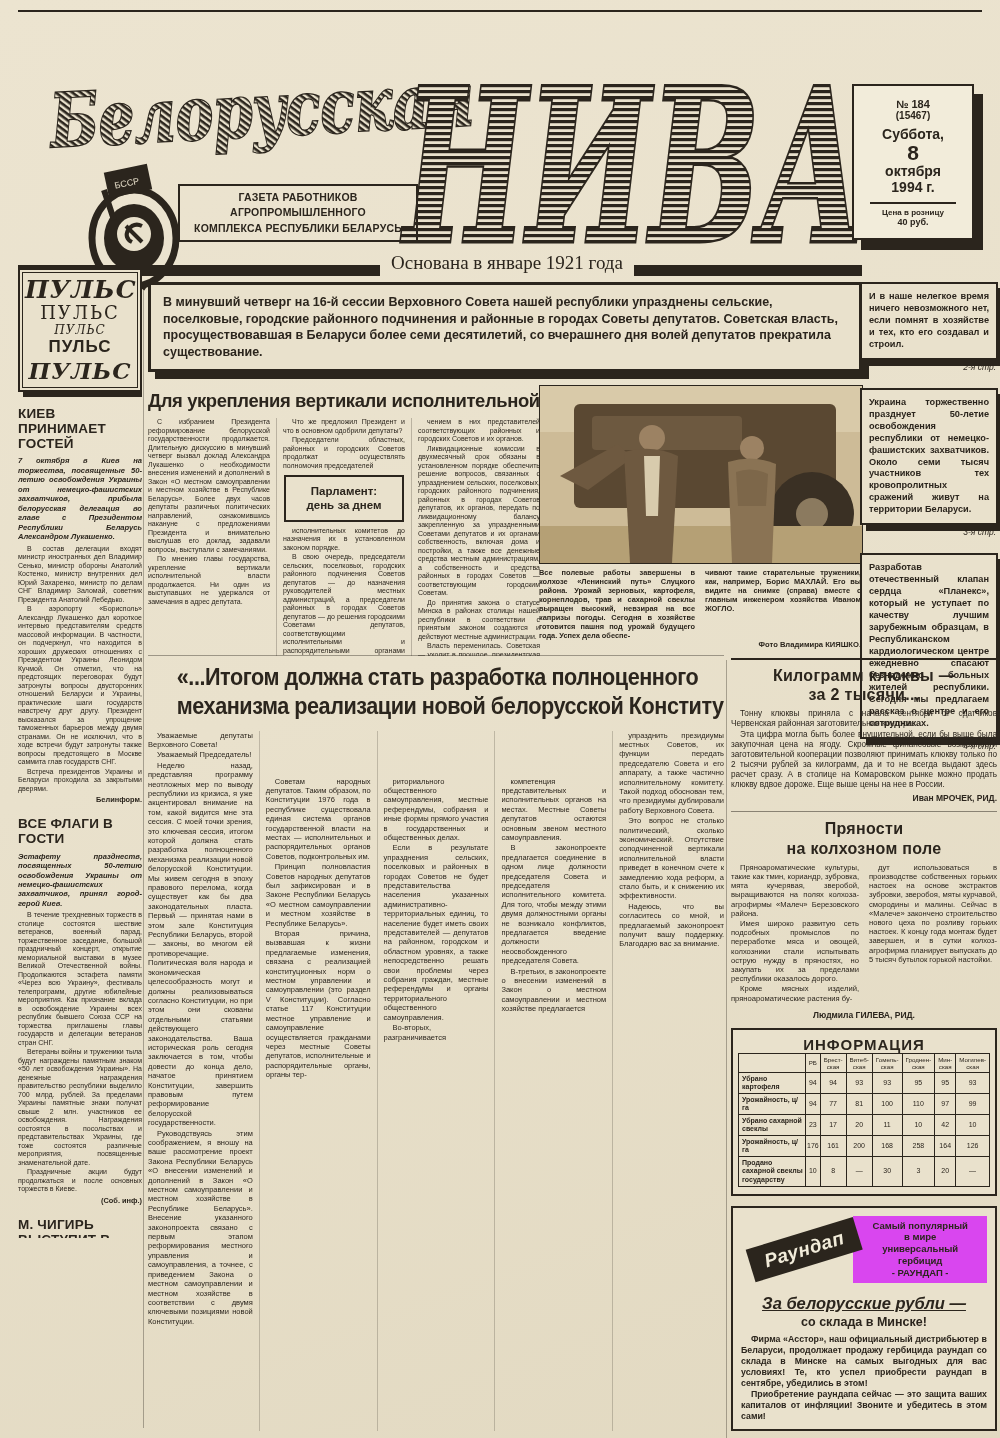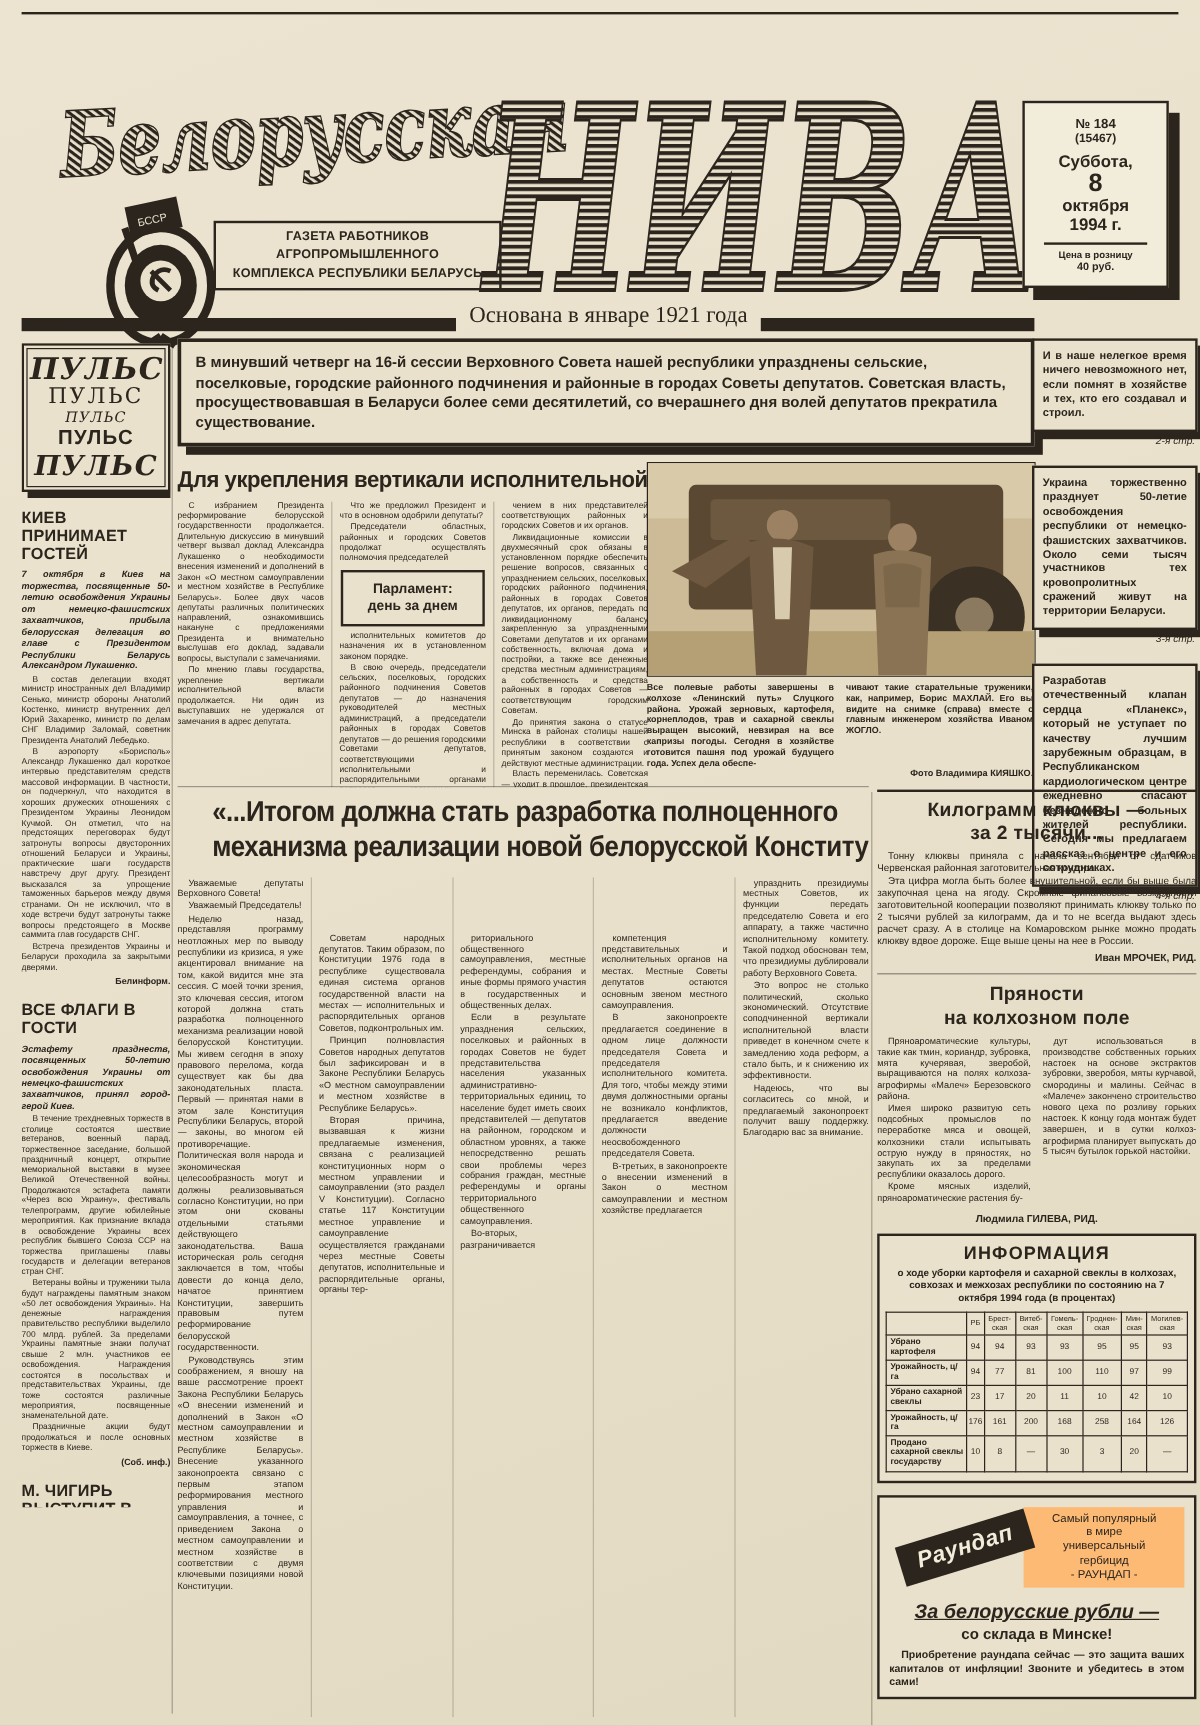--- a/index.html
+++ b/index.html
@@ -46,21 +46,21 @@
   .date-box .price-l{font-size:8px;}
   .date-box .price{font-size:9px;}
   .founded-bar-l{left:18px;top:265px;width:362px;height:11px;}
   .founded-bar-r{left:634px;top:265px;width:228px;height:11px;}
   .founded{
     left:382px;top:252px;width:250px;text-align:center;
     font-family:"Liberation Serif",serif;font-weight:normal;font-size:19px;
   }
 
   
-  .left-rail{left:18px;top:286px;width:124px;height:970px;overflow:hidden;}
+  .left-rail{left:18px;top:268px;width:124px;height:970px;overflow:hidden;}
   .pulse-box{border:2px solid var(--ink);box-shadow:5px 5px 0 var(--ink);margin-bottom:14px;background:var(--paper);}
   .pulse-in{border:1px solid var(--ink);margin:2px;padding:4px 2px;text-align:center;
     font-family:"DejaVu Serif",serif;}
   .pulse0{font-size:25px;font-style:italic;font-weight:bold;letter-spacing:1px;line-height:1.05;}
   .pulse1{font-size:18px;letter-spacing:2px;line-height:1.1;}
   .pulse2{font-size:12px;font-style:italic;letter-spacing:1px;line-height:1.2;}
   .pulse3{font-size:17px;font-weight:bold;font-family:"Liberation Sans",sans-serif;letter-spacing:1px;line-height:1.2;}
   .pulse4{font-size:23px;font-style:italic;font-weight:bold;letter-spacing:1px;line-height:1.1;}
   .rail-art{margin-bottom:12px;}
   .rail-head{font-weight:bold;font-size:13.5px;line-height:1.12;margin:2px 0 5px 0;letter-spacing:.2px;}
@@ -124,22 +124,22 @@
   table.itab{border-collapse:collapse;width:100%;}
   .itab td{border:1px solid var(--ink);font-size:7px;line-height:1.15;padding:2px 1px;text-align:center;vertical-align:middle;}
   .itab .t-label{text-align:left;font-weight:bold;width:62px;padding-left:3px;}
   .itab .t-head{font-size:6.2px;font-weight:normal;}
 
   .ad-box{border:2px solid var(--ink);padding:8px 8px 7px;background:var(--paper);}
   .ad-top{display:flex;align-items:flex-start;height:72px;}
   .ribbon{width:118px;height:34px;background:var(--ink);color:#f2ecda;transform:rotate(-17deg) translate(2px,18px);
     display:flex;align-items:center;justify-content:center;
     font-weight:bold;font-style:italic;font-size:19px;letter-spacing:.5px;}
-  .herb-panel{margin-left:auto;width:132px;background:#fdba74;padding:4px 4px;text-align:center;
-    font-weight:normal;font-size:9.5px;line-height:1.25;}
+  .herb-panel{margin-left:auto;width:132px;background:#d946ef;padding:4px 4px;text-align:center;
+    font-weight:bold;font-size:9.5px;line-height:1.25;}
   .ad-h1{font-weight:bold;font-style:italic;font-size:16.5px;text-align:center;text-decoration:underline;margin-top:6px;}
   .ad-h2{font-weight:bold;font-size:12.5px;text-align:center;margin:2px 0 5px;}
   .ad-body{font-weight:bold;font-size:8.8px;line-height:11px;text-align:justify;}
   .ad-body .para{text-indent:10px;margin:0;}
 </style>
 </head>
 <body>
 
 <div class="page">
 
@@ -368,21 +368,20 @@
           </div>
         <div class="spcol">
             <p class="para">дут использоваться в производстве собственных горьких настоек на основе экстрактов зубровки, зверобоя, мяты курчавой, смородины и малины. Сейчас в «Малече» закончено строительство нового цеха по розливу горьких настоек. К концу года монтаж будет завершен, и в сутки колхоз-агрофирма планирует выпускать до 5 тысяч бутылок горькой настойки.</p>
           </div>
       </div>
       <div class="spice-by">Людмила ГИЛЕВА, РИД.</div>
     </div>
 
     <div class="info-box">
       <div class="info-title">ИНФОРМАЦИЯ</div>
-      <div class="info-sub">о ходе уборки картофеля и сахарной свеклы в колхозах, совхозах и межхозах республики по состоянию на 7 октября 1994 года (в процентах)</div>
       <table class="itab">
         <tbody>
           <tr>
             <td class="t-label"></td>
             <td class="t-head">РБ</td>
             <td class="t-head">Брест­ская</td>
             <td class="t-head">Витеб­ская</td>
             <td class="t-head">Гомель­ская</td>
             <td class="t-head">Гроднен­ская</td>
             <td class="t-head">Мин­ская</td>
@@ -451,19 +450,20 @@
             <p class="noind">Самый популярный</p>
             <p class="noind">в мире</p>
             <p class="noind">универсальный</p>
             <p class="noind">гербицид</p>
             <p class="noind">- РАУНДАП -</p>
           </div>
       </div>
       <div class="ad-h1">За белорусские рубли —</div>
       <div class="ad-h2">со склада в Минске!</div>
       <div class="ad-body">
+          <p class="para">Фирма «Асстор», наш официальный дистрибьютер в Беларуси, продолжает продажу гербицида раундап со склада в Минске на самых выгодных для вас условиях! Те, кто успел приобрести раундап в сентябре, убедились в этом!</p>
           <p class="para">Приобретение раундапа сейчас — это защита ваших капиталов от инфляции! Звоните и убедитесь в этом сами!</p>
         </div>
 
     </div>
   </div>
 
 </div>
 
 </body></html>

